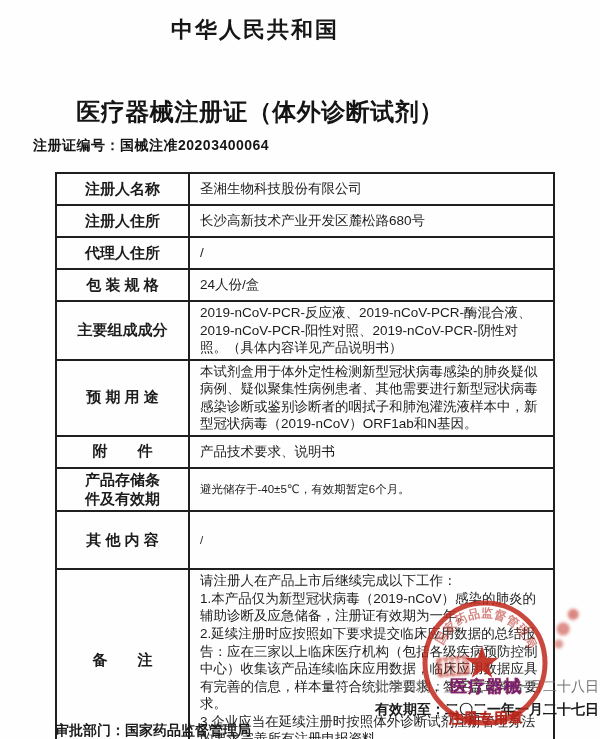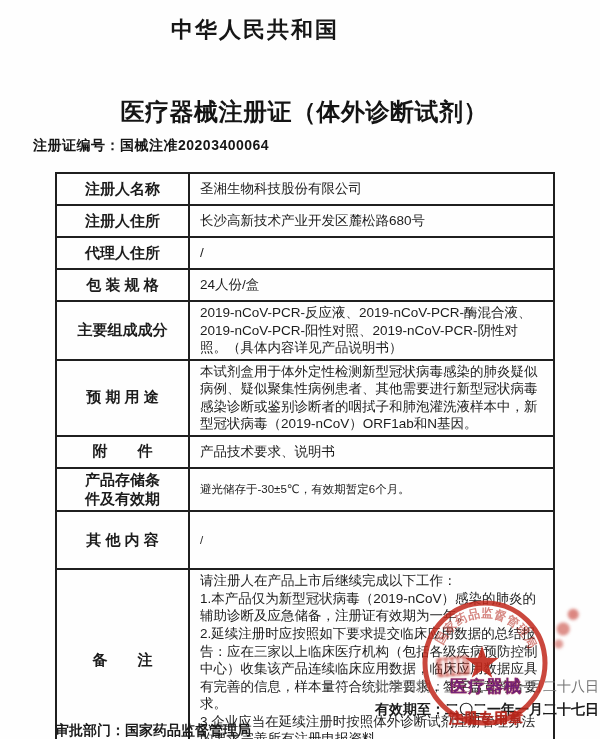--- a/index.html
+++ b/index.html
@@ -6,22 +6,22 @@
   body{
     width:600px;height:739px;position:relative;overflow:hidden;
     background:#fefefe;color:#1a1a1a;
     font-family:"Liberation Sans","DejaVu Sans",sans-serif;
   }
   .title1{
     position:absolute;top:15px;left:0;width:510px;text-align:center;
     font-size:22px;font-weight:bold;letter-spacing:2px;color:#161616;
   }
   .title2{
-    position:absolute;top:96px;left:0;width:488px;text-align:right;
-    font-size:24px;font-weight:bold;letter-spacing:0.5px;color:#141414;
+    position:absolute;top:96px;left:0;width:488px;text-align:center;
+    font-size:24px;font-weight:bold;letter-spacing:0.5px;color:#141414;padding-left:16px;
   }
   .certno{
     position:absolute;left:33px;top:137px;
     font-size:14px;font-weight:bold;color:#161616;letter-spacing:0.5px;
   }
   table.cert{
     position:absolute;left:55px;top:172px;width:500px;
     border-collapse:collapse;table-layout:fixed;
   }
   table.cert td{
@@ -123,21 +123,21 @@
   </tr>
 
   <tr>
     <td class="label">附　　件</td>
     <td class="value">产品技术要求、说明书</td>
   </tr>
 
   <tr>
     <td class="label">产品存储条
 件及有效期</td>
-    <td class="value">避光储存于-30±5℃，有效期暂定6个月。</td>
+    <td class="value">避光储存于-40±5℃，有效期暂定6个月。</td>
   </tr>
 
   <tr>
     <td class="label">其 他 内 容</td>
     <td class="value">/</td>
   </tr>
 
   <tr>
     <td class="label">备　　注</td>
     <td class="value">请注册人在产品上市后继续完成以下工作：

